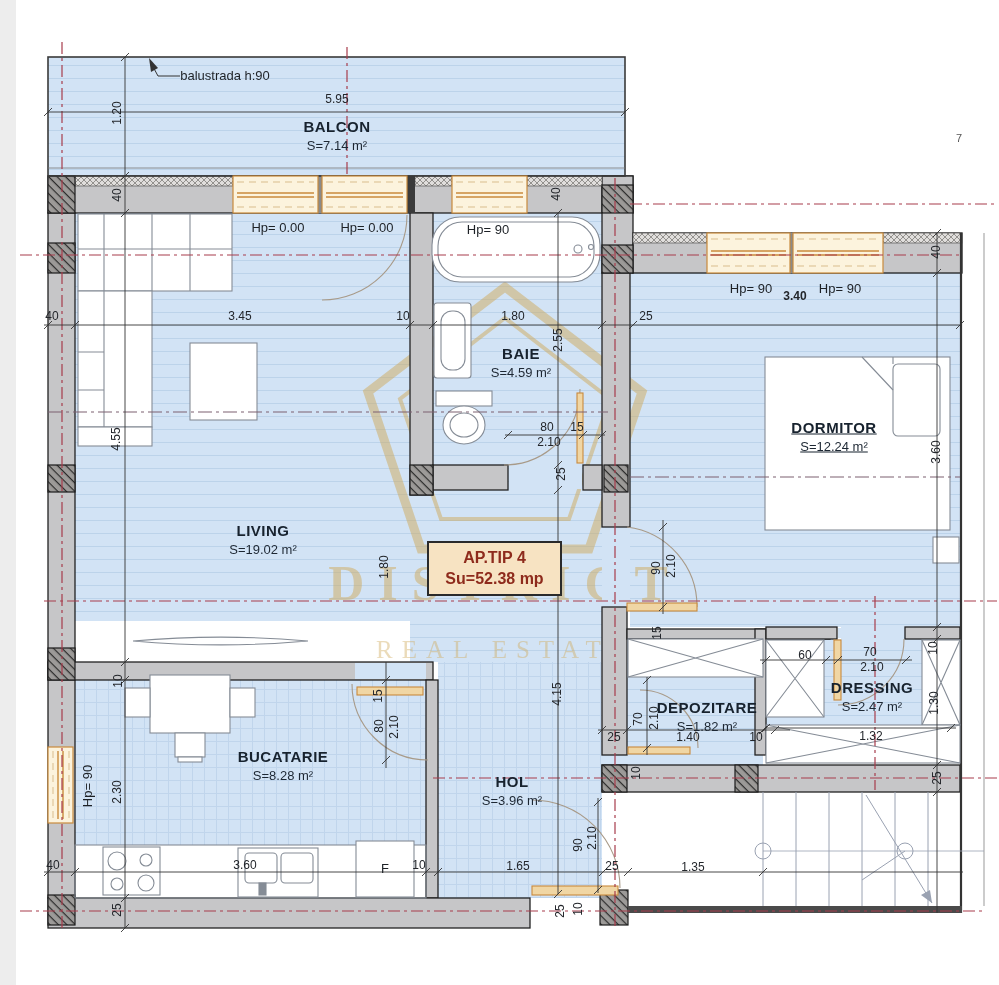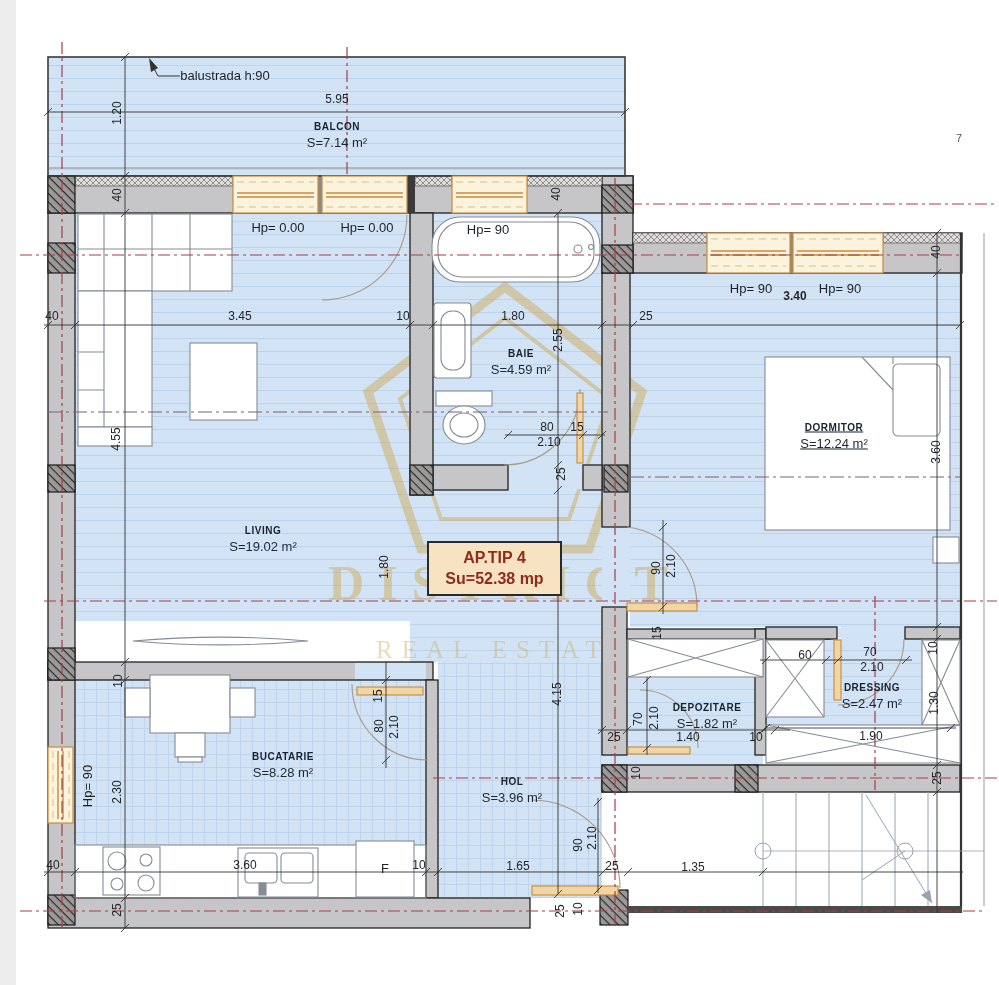--- a/index.html
+++ b/index.html
@@ -5,21 +5,21 @@
   html,body{margin:0;padding:0;background:#fff;}
   #plan{position:relative;width:999px;height:985px;background:#fff;overflow:hidden;
         font-family:"Liberation Sans",sans-serif;}
   #plan svg{position:absolute;left:0;top:0;}
   .lbl{position:absolute;transform:translate(-50%,-50%);font:12px/1.05 "Liberation Sans",sans-serif;
        color:#23262b;white-space:nowrap;}
   .lbl.rot{transform:translate(-50%,-50%) rotate(-90deg);}
   .lbl.ann{font-size:13px;color:#1d2126;}
   .lbl.tiny{font-size:11px;color:#555;}
   .room{position:absolute;transform:translate(-50%,-50%);text-align:center;color:#17222e;white-space:nowrap;}
-  .rname{display:block;font-weight:bold;font-size:10px;letter-spacing:.5px;}
+  .rname{display:block;font-weight:bold;font-size:15px;letter-spacing:.5px;}
   .rarea{display:block;font-size:13px;margin-top:3px;color:#1d2733;}
   #apbox{position:absolute;left:427px;top:541px;width:131px;height:51px;background:#f7e3c2;
          border:2px solid #2a2a2a;display:flex;flex-direction:column;align-items:center;justify-content:center;
          color:#8e2b1c;font-weight:bold;font-size:16px;line-height:1.3;}
 </style>
 </head>
 <body>
 
 <div id="plan">
 
@@ -338,21 +338,21 @@
       <div class="lbl rot" style="left: 933px; top: 648px;">10</div>
       <div class="lbl" style="left: 805px; top: 655px;">60</div>
       <div class="lbl" style="left: 870px; top: 652px;">70</div>
       <div class="lbl" style="left: 872px; top: 667px;">2.10</div>
       <div class="lbl rot" style="left: 934px; top: 703px;">1.30</div>
       <div class="lbl rot" style="left: 638px; top: 719px;">70</div>
       <div class="lbl rot" style="left: 654px; top: 718px;">2.10</div>
       <div class="lbl" style="left: 614px; top: 737px;">25</div>
       <div class="lbl" style="left: 688px; top: 737px;">1.40</div>
       <div class="lbl" style="left: 756px; top: 737px;">10</div>
-      <div class="lbl" style="left: 871px; top: 736px;">1.90</div>
+      <div class="lbl" style="left: 871px; top: 736px;">1.32</div>
       <div class="lbl rot" style="left: 636px; top: 773px;">10</div>
       <div class="lbl rot" style="left: 937px; top: 778px;">25</div>
       <div class="lbl rot" style="left: 557px; top: 694px;">4.15</div>
       <div class="lbl rot" style="left: 378px; top: 696px;">15</div>
       <div class="lbl rot" style="left: 379px; top: 726px;">80</div>
       <div class="lbl rot" style="left: 394px; top: 727px;">2.10</div>
       <div class="lbl rot" style="left: 118px; top: 681px;">10</div>
       <div class="lbl rot" style="left: 117px; top: 792px;">2.30</div>
       <div class="lbl rot" style="left: 578px; top: 845px;">90</div>
       <div class="lbl rot" style="left: 592px; top: 838px;">2.10</div>

